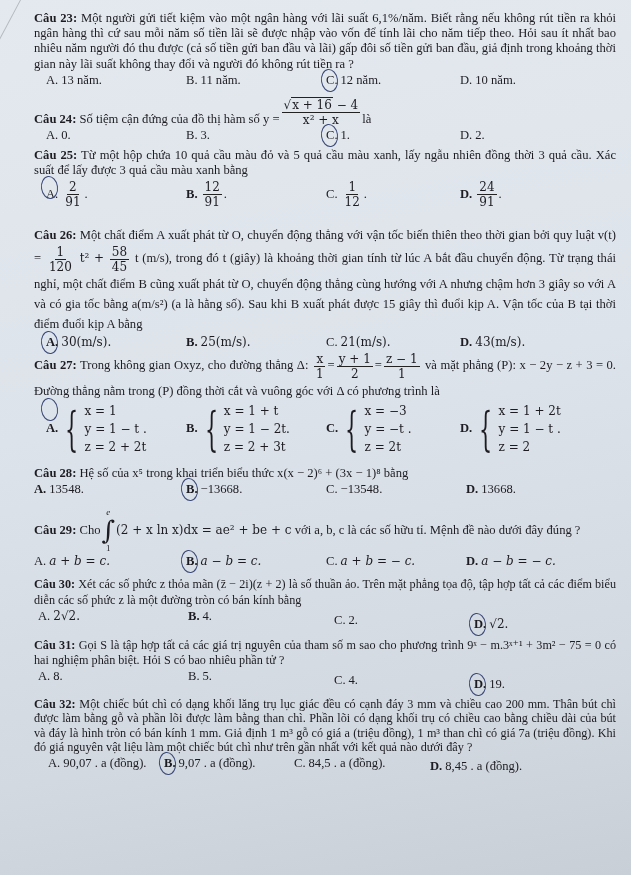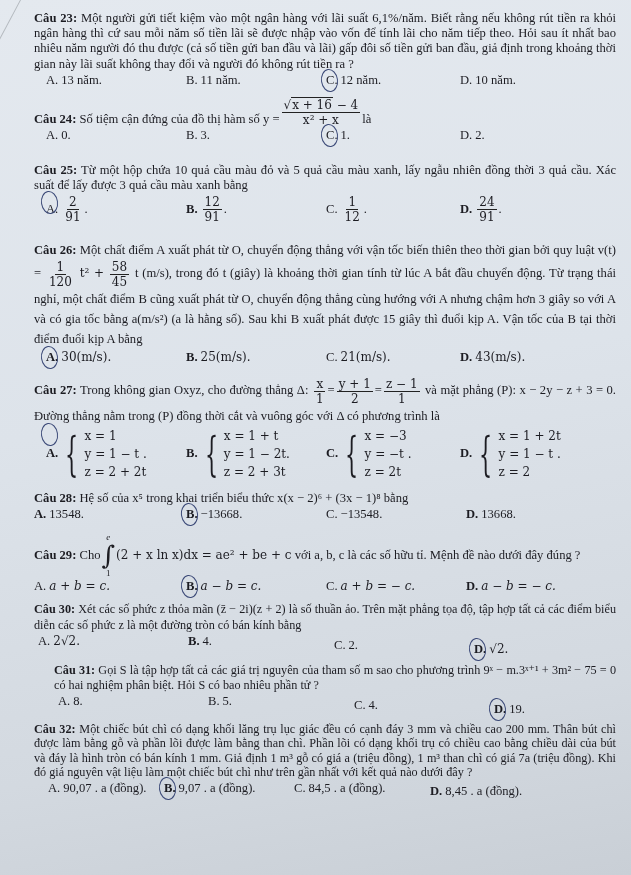--- a/index.html
+++ b/index.html
@@ -97,21 +97,21 @@
           <span class="opt-letter">C.</span>
           <span>1.</span>
         </div>
       <div class="opt">
           <span class="opt-letter">D.</span>
           <span>2.</span>
         </div>
     </div>
   </div>
 
-  <div class="q" style="margin-top:20px;">
+  <div class="q" style="margin-top:5px;">
     <div class="q-text">
       <span class="q-label">Câu 25:</span>
       <span>Từ một hộp chứa 10 quả cầu màu đỏ và 5 quả cầu màu xanh, lấy ngẫu nhiên đồng thời 3 quả cầu. Xác suất để lấy được 3 quả cầu màu xanh bằng</span>
     </div>
     <div class="opts" style="margin-left:12px;">
       <div class="opt circled" style="width:140px;"><span class="opt-letter">A.</span><span class="frac math">
             <span class="num">2</span>
             <span class="den">91</span>
           </span>.</div>
       <div class="opt" style="width:140px;"><span class="opt-letter b">B.</span><span class="frac math">
@@ -157,21 +157,21 @@
           <span class="opt-letter">C.</span>
           <span class="math">21(m/s).</span>
         </div>
       <div class="opt">
           <span class="opt-letter b">D.</span>
           <span class="math">43(m/s).</span>
         </div>
     </div>
   </div>
 
-  <div class="q" style="margin-top:12px;">
+  <div class="q" style="margin-top:2px;">
     <div class="q-text" style="line-height:20px;">
       <span class="q-label">Câu 27:</span>
       <span>Trong không gian Oxyz, cho đường thẳng Δ:</span>
       <span class="frac math">
           <span class="num">x</span>
           <span class="den">1</span>
         </span>=<span class="frac math">
           <span class="num">y + 1</span>
           <span class="den">2</span>
         </span>=<span class="frac math">
@@ -303,21 +303,21 @@
           <span class="opt-letter">C.</span>
           <span>2.</span>
         </div>
       <div class="opt circled" style="top:8px;">
           <span class="opt-letter b">D.</span>
           <span class="math">√2.</span>
         </div>
     </div>
   </div>
 
-  <div class="q" style="margin-top:14px;margin-left:20px;">
+  <div class="q" style="margin-top:14px;">
     <div class="q-text" style="font-size:12.2px;">
       <span class="q-label">Câu 31:</span>
       <span>Gọi S là tập hợp tất cả các giá trị nguyên của tham số m sao cho phương trình 9ˣ − m.3ˣ⁺¹ + 3m² − 75 = 0 có hai nghiệm phân biệt. Hỏi S có bao nhiêu phần tử ?</span>
     </div>
     <div class="opts" style="margin-left:4px;">
       <div class="opt" style="width:150px;">
           <span class="opt-letter">A.</span>
           <span>8.</span>
         </div>
       <div class="opt" style="width:146px;">

